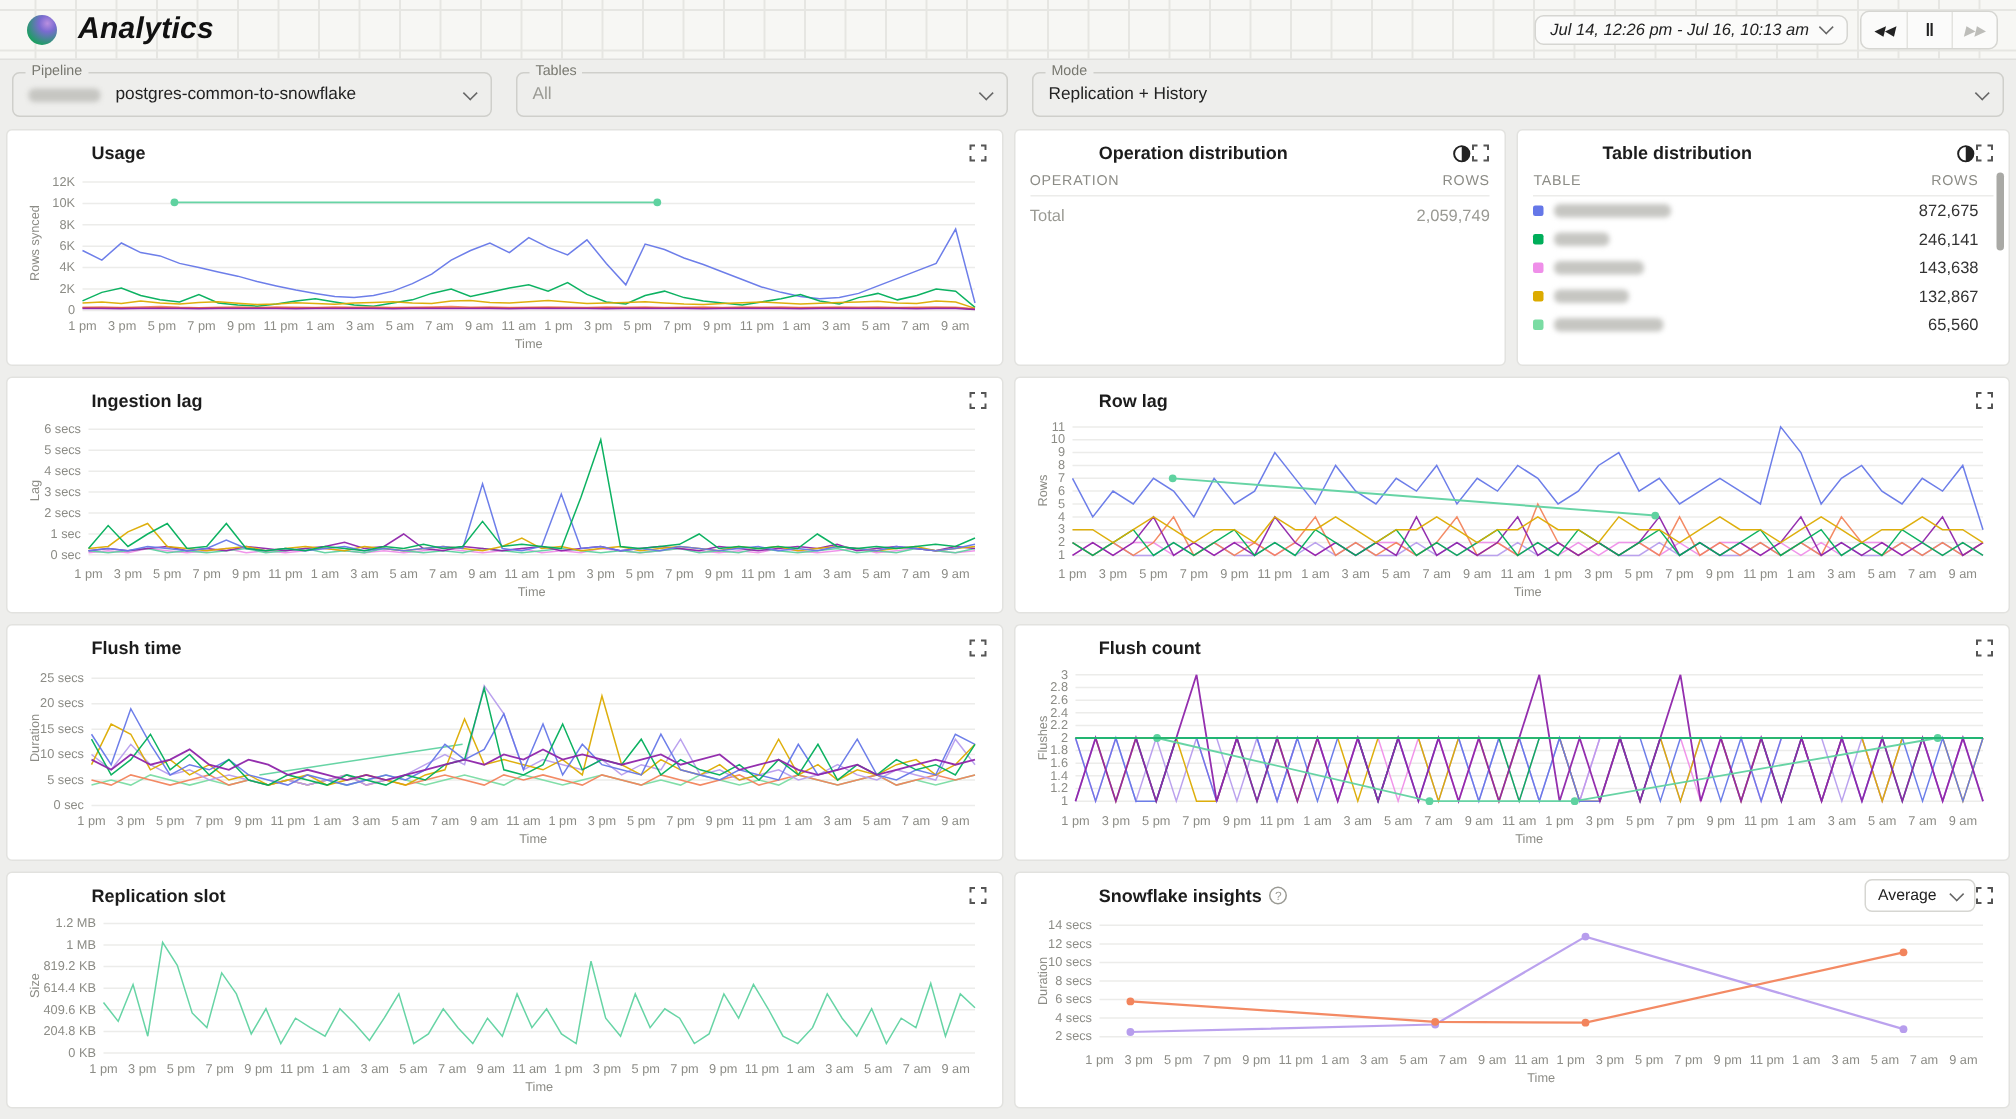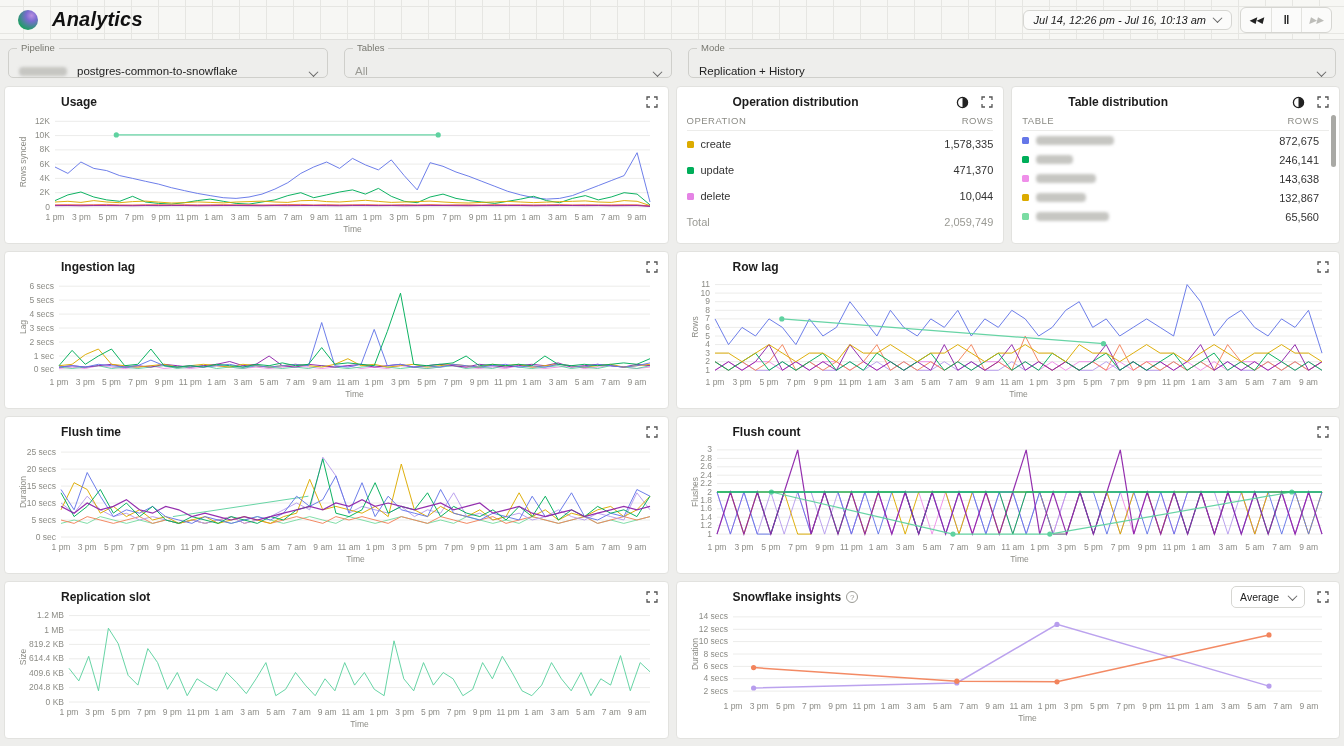--- a/index.html
+++ b/index.html
@@ -15,40 +15,40 @@
   .topbar-right { margin-left:auto; display:flex; align-items:center; gap:8px; }
   .date-btn { background:#fbfbfa; border:1px solid #d6d6d2; border-radius:6px; height:20px; display:flex; align-items:center; gap:8px; padding:0 10px; font-size:11px; color:#222; cursor:pointer; }
   .ctrl-group { background:#fbfbfa; border:1px solid #d6d6d2; border-radius:6px; height:26px; display:flex; align-items:stretch; overflow:hidden; }
   .ctrl-btn { width:30px; display:flex; align-items:center; justify-content:center; font-size:9px; color:#222; cursor:pointer; }
   .ctrl-btn + .ctrl-btn { border-left:1px solid #e3e3df; }
   .ctrl-btn.disabled { color:#bdbdb9; }
   .ctrl-btn.pause { font-size:12px; font-weight:700; }
 
   
   .filters { display:flex; align-items:center; gap:16px; padding:8px 8px 2px 8px; }
-  .field { position:relative; border:1px solid #cfcfcb; border-radius:5px; height:30px; display:flex; align-items:flex-end; padding:0 10px; background:transparent; cursor:pointer; }
+  .field { position:relative; border:1px solid #cfcfcb; border-radius:5px; height:30px; display:flex; align-items:center; padding:0 10px; background:transparent; cursor:pointer; }
   .field-label { position:absolute; top:-7px; left:8px; font-size:9.5px; color:#77776f; background:#eeeeec; padding:0 4px; }
   .field-value { font-size:11.5px; color:#222; display:flex; align-items:center; gap:4px; }
   .field-value.muted { color:#9a9a94; }
   .chev { width:7px; height:7px; border-right:1.4px solid #666; border-bottom:1.4px solid #666; transform:rotate(45deg) translate(-1px,-1px); margin-left:auto; }
   .f-pipeline { width:320px; }
   .f-tables { width:328px; }
   .f-mode { flex:1; }
   .redact { display:inline-block; height:9px; border-radius:4px; background:#c6c6c2; filter:blur(1.6px); margin-right:6px; }
   .backfill-chip { background:#fbfbfa; border:1px solid #d6d6d2; border-radius:6px; height:30px; display:flex; align-items:center; gap:8px; padding:0 10px; font-size:11px; color:#222; cursor:pointer; }
   .toggle { width:30px; height:17px; border-radius:9px; background:#2f9e5f; position:relative; }
   .toggle::after { content:""; position:absolute; right:2px; top:2px; width:13px; height:13px; border-radius:50%; background:#fff; }
 
   
   .grid { display:grid; grid-template-columns:repeat(4,1fr); grid-auto-rows:158px; gap:7px; padding:6px 4px 4px 4px; }
   .panel { background:#fff; border:1px solid #e2e2df; border-radius:4px; padding:6px 10px; overflow:hidden; position:relative; }
   .span2 { grid-column:span 2; }
   .panel-head { display:flex; align-items:center; height:18px;margin-left:46px; }
   .panel-title { font-size:12px; font-weight:700; color:#1c1c1c; }
-  .head-icons { margin-left:auto; display:flex; align-items:center; gap:12px; }
+  .head-icons { margin-left:auto; display:flex; align-items:center; }
   .icon-btn { cursor:pointer; display:flex; }
   .chart { width:100%; height:124px; }
   .chart svg { display:block; }
   .tk { font-size:8.5px; fill:#8c8c86; }
   .axlabel { font-size:8.5px; fill:#8c8c86; }
 
   
   .dtable { width:100%; font-size:11px; color:#333; }
   .dthead { display:flex; height:20px; align-items:center; border-bottom:1px solid #ececea; color:#8c8c86; font-size:9.5px; letter-spacing:0.5px; }
   .dtrow { display:flex; align-items:center; }
@@ -190,37 +190,20 @@
               <path d="M1 4V1h3M8 1h3v3M11 8v3H8M4 11H1V8"></path>
             </svg>
           </span>
       </span>
     </div>
     <div class="dtable">
       <div class="dthead">
         <span>OPERATION</span>
         <span class="cell-r">ROWS</span>
       </div>
-      <div id="op-rows">
-          <div class="dtrow op-row">
-            <span class="sq" style="background:#dcab00"></span>
-            <span>create</span>
-            <span class="cell-r">1,578,335</span>
-          </div>
-          <div class="dtrow op-row">
-            <span class="sq" style="background:#00ae5a"></span>
-            <span>update</span>
-            <span class="cell-r">471,370</span>
-          </div>
-          <div class="dtrow op-row">
-            <span class="sq" style="background:#e583e5"></span>
-            <span>delete</span>
-            <span class="cell-r">10,044</span>
-          </div>
-        </div>
       <div class="dtrow op-row">
         <span class="muted-txt">Total</span>
         <span class="cell-r muted-txt">2,059,749</span>
       </div>
     </div>
   </div>
 
   <div class="panel">
     <div class="panel-head">
       <span class="panel-title">Table distribution</span>

